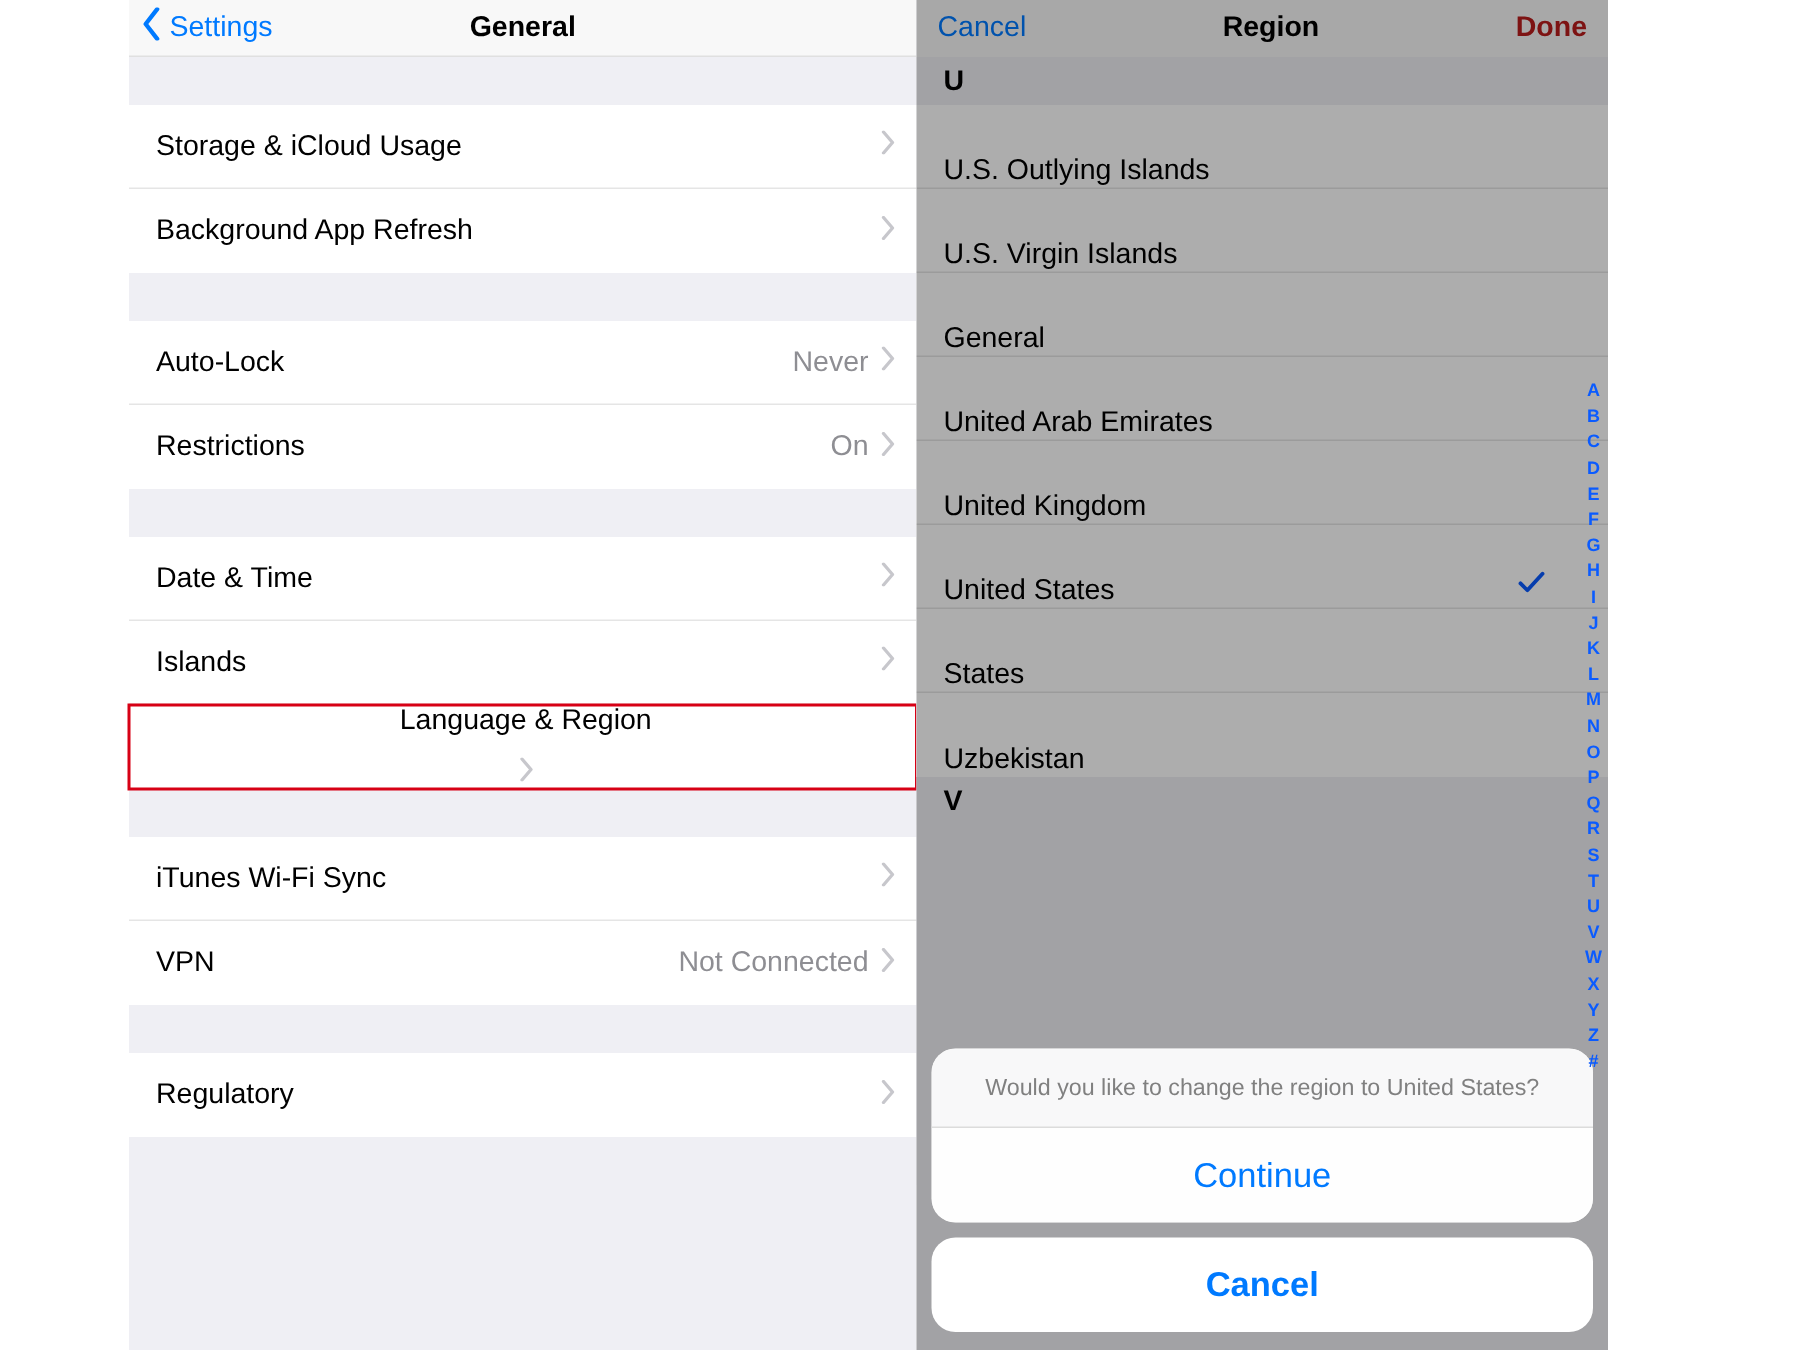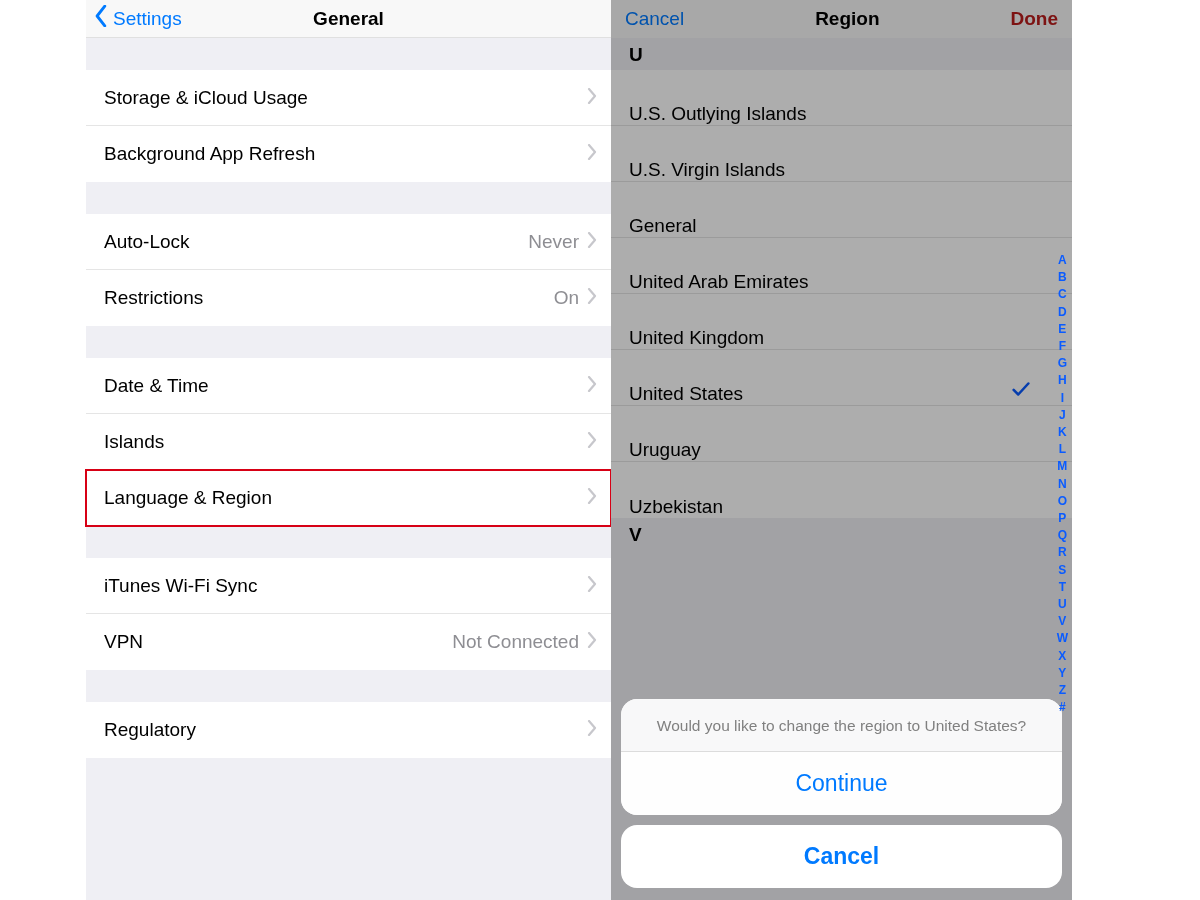--- a/index.html
+++ b/index.html
@@ -13,21 +13,21 @@
   .nav-title { margin:0 auto; font-weight:700; font-size:19px; color:#000; }
   .group { background:#fff; }
   .spacer { height:32px; background:#efeff4; }
   .cell { display:flex; align-items:center; height:56px; padding:0 14px 0 18px; border-bottom:1px solid #e5e5e5; background:#fff; }
   .cell:last-child { border-bottom:none; }
   .cell .label { flex:0 0 auto; font-size:19px; color:#000; }
   .cell .gap   { flex:1 1 auto; }
   .cell .value { font-size:19px; color:#8e8e93; margin-right:8px; }
   .chev { flex:0 0 auto; }
   .chev svg { width:10px; height:16px; }
-  .highlight { outline:2px solid #d70015; outline-offset:-1px; }
+  .highlight { outline:2px solid #d70015; outline-offset:-1px;flex-direction:column; }
   
   .pane-right { position:absolute; left:611px; top:0; width:461px; height:900px; background:#efeff4; }
   .dim { position:absolute; inset:0; background:rgba(0,0,0,0.32); pointer-events:none; }
   .navbar-r { height:38px; background:#f8f8f8; display:flex; align-items:center; justify-content:space-between; padding:0 14px; position:relative; z-index:1; }
   .navbtn { color:#007aff; font-size:19px; }
   .navbtn.done { font-weight:600; color:#b91c1c; }
   .searchwrap { padding:10px 12px 8px; position:relative; z-index:1; }
   .searchfield { height:36px; background:#e4e4e9; border-radius:10px; display:flex; align-items:center; justify-content:center; color:#8e8e93; font-size:18px; }
   .searchfield svg { width:16px; height:16px; margin-right:6px; }
   .list-region { position:relative; z-index:1; }
@@ -187,21 +187,21 @@
           <div class="rcell">
             <span>United Kingdom</span>
           </div>
           <div class="rcell">
             <span>United States</span>
             <span class="check"><svg viewBox="0 0 24 24">
                 <polyline points="4,13 9,18 20,6" fill="none" stroke="#0a5bff" stroke-width="2.8" stroke-linecap="round" stroke-linejoin="round"></polyline>
               </svg></span>
           </div>
           <div class="rcell">
-            <span>Uruguay</span>
+            <span>States</span>
           </div>
           <div class="rcell">
             <span>Uzbekistan</span>
           </div>
         </div>
         <div class="section-hdr">V</div>
       </div>
     <div class="indexbar" id="index-bar">
         <span>A</span>
         <span>B</span>

